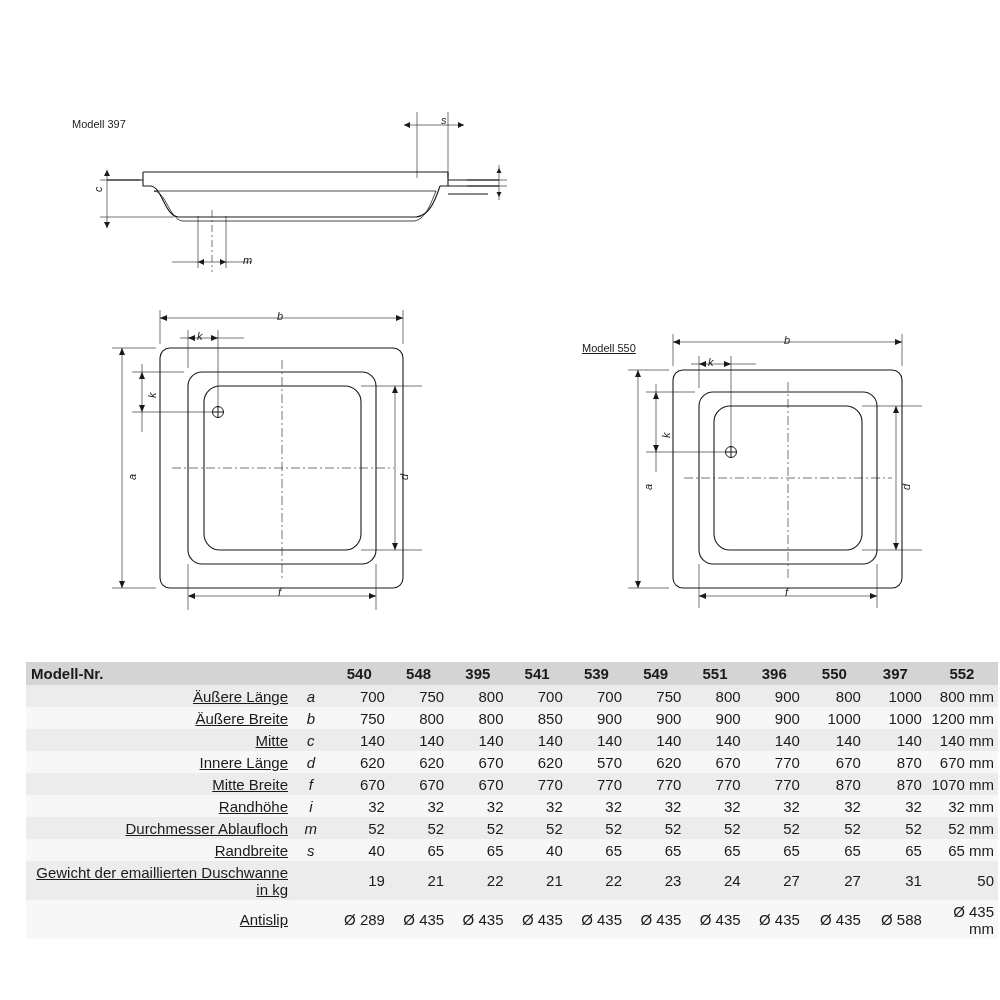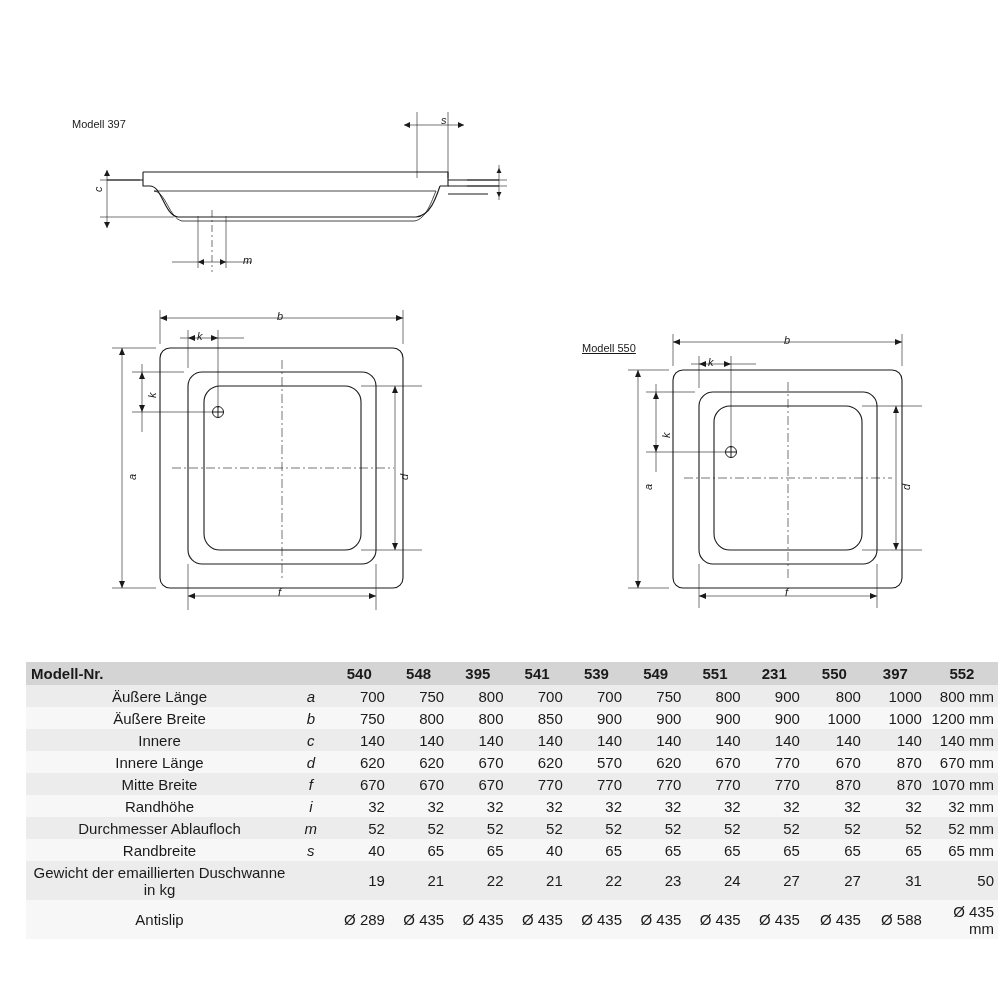--- a/index.html
+++ b/index.html
@@ -23,21 +23,21 @@
   table{border-collapse:collapse;width:972px;font-size:15px;}
   thead th{
     background:#d4d4d4;font-weight:bold;
     padding:3px 4px;border:0;
   }
   thead th.first{text-align:left;padding-left:5px;}
   thead th.sym{text-align:center;}
   tbody td{
     padding:2.5px 4px;text-align:right;border:0;color:#1a1a1a;
   }
-  tbody td.first{text-align:center;padding-left:5px;}
+  tbody td.first{text-align:right;padding-left:5px;text-decoration:underline;}
   tbody td.sym{text-align:center;font-style:italic;}
   tbody tr:nth-child(odd){background:#ececec;}
   tbody tr:nth-child(even){background:#f7f7f7;}
   .col-label{width:300px;}
   .col-sym{width:34px;}
   .col-val{width:58px;}
   .col-last{width:72px;margin-top:7px;}
 </style>
 </head>
 <body>
@@ -244,21 +244,21 @@
         <tr>
           <th class="first col-label">Modell-Nr.</th>
           <th class="sym col-sym"></th>
           <th class="col-val">540</th>
           <th class="col-val">548</th>
           <th class="col-val">395</th>
           <th class="col-val">541</th>
           <th class="col-val">539</th>
           <th class="col-val">549</th>
           <th class="col-val">551</th>
-          <th class="col-val">231</th>
+          <th class="col-val">396</th>
           <th class="col-val">550</th>
           <th class="col-val">397</th>
           <th class="col-last">552</th>
         </tr>
       </thead>
       <tbody>
 
         <tr>
           <td class="first">Äußere Länge</td>
           <td class="sym">a</td>
@@ -285,21 +285,21 @@
           <td>900</td>
           <td>900</td>
           <td>900</td>
           <td>900</td>
           <td>1000</td>
           <td>1000</td>
           <td>1200 mm</td>
         </tr>
 
         <tr>
-          <td class="first">Innere</td>
+          <td class="first">Mitte</td>
           <td class="sym">c</td>
           <td>140</td>
           <td>140</td>
           <td>140</td>
           <td>140</td>
           <td>140</td>
           <td>140</td>
           <td>140</td>
           <td>140</td>
           <td>140</td>

